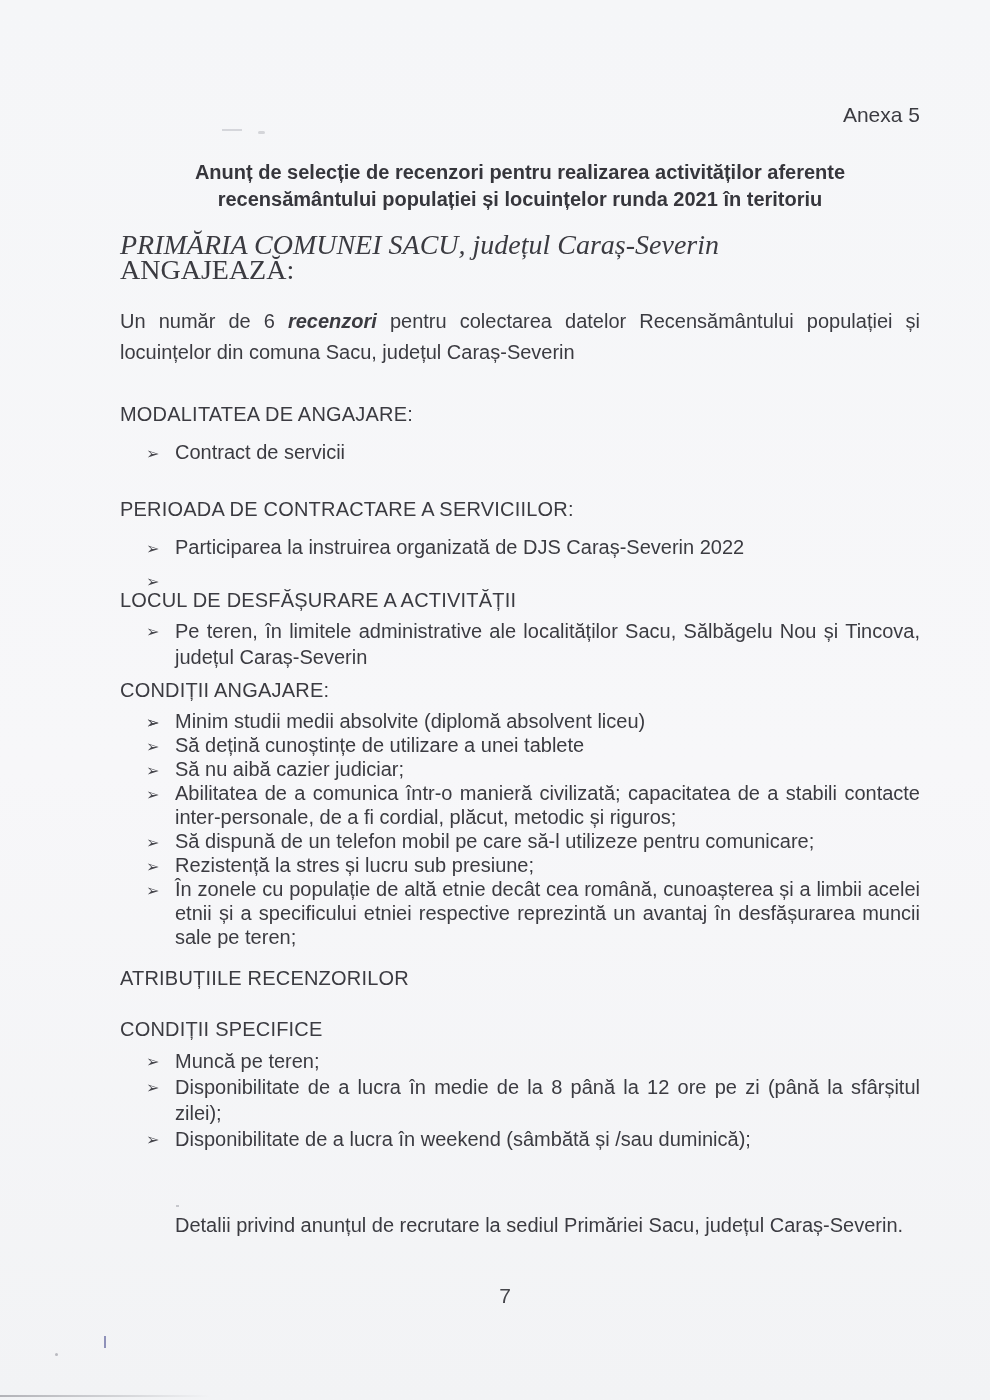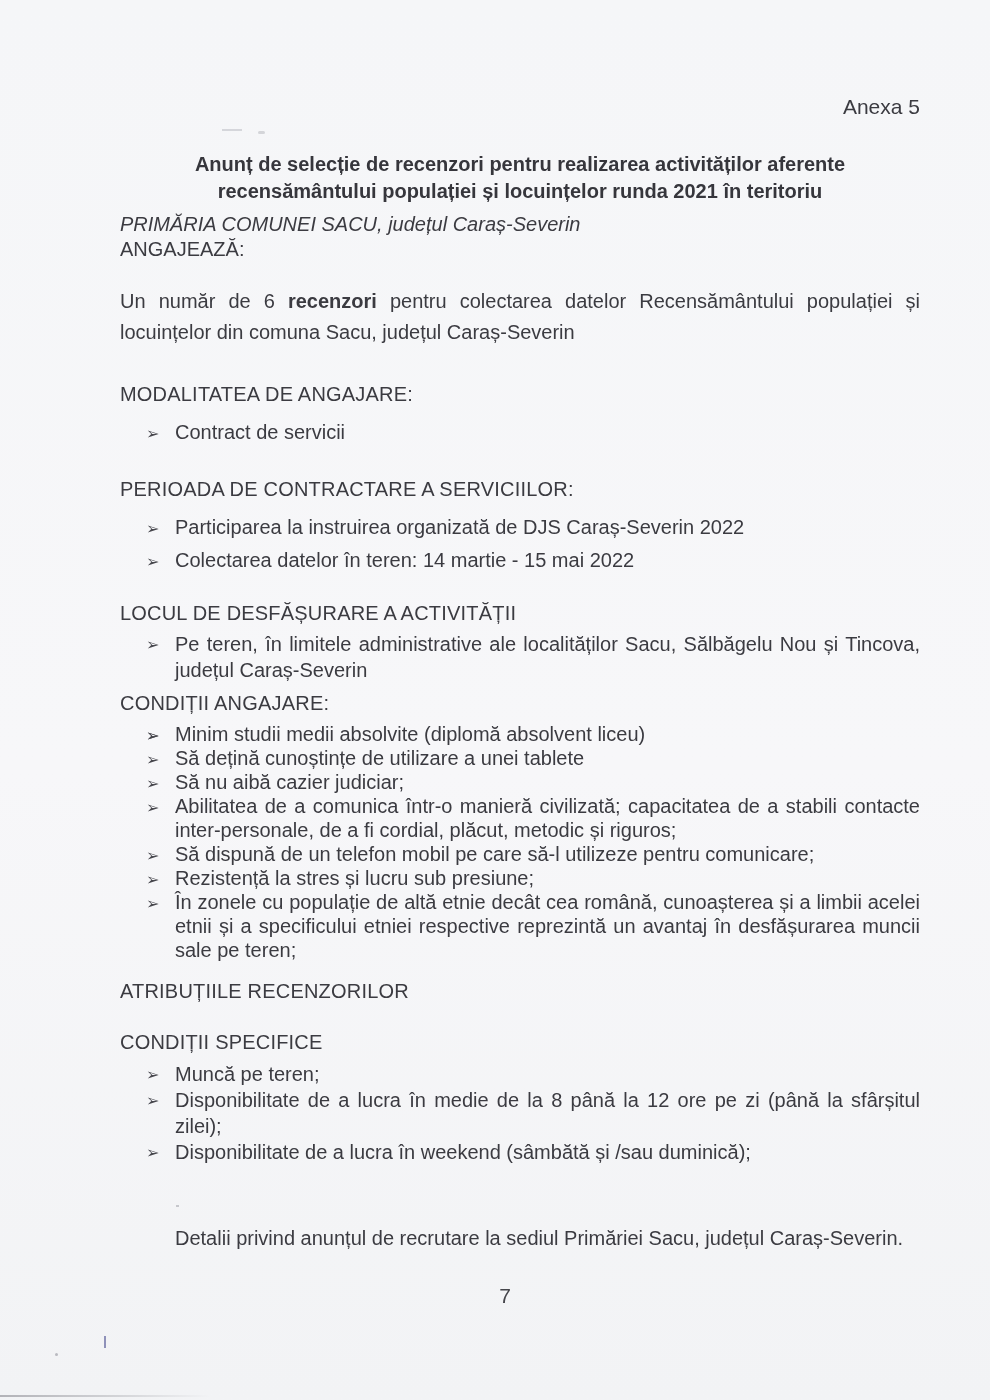--- a/index.html
+++ b/index.html
@@ -9,37 +9,37 @@
     position:relative;
     width:990px; height:1400px;
     margin:0 auto;
     background:linear-gradient(180deg,#f5f6f8 0%, #f7f7f9 55%, #f2f3f5 100%);
     font-family:"Liberation Sans","DejaVu Sans",sans-serif;
     color:#3b3b41;
     overflow:hidden;
   }
 
   .content {
-    position:absolute; top:4px; left:120px; width:800px;
+    position:absolute; top:12px; left:120px; width:800px;
     font-size:20px; line-height:25px;
   }
 
   .annex { padding-top:90px; text-align:right; font-size:21px; }
 
   .doc-title {
     margin-top:32px; text-align:center;
     font-weight:bold; font-size:20px; line-height:27px;
     color:#36363c;
   }
 
-  .employer { margin-top:7px; font-size:20px; line-height:25px; }
+  .employer { margin-top:19px; font-size:28px; line-height:25px;font-family:Liberation Serif, serif; }
   .employer .name { font-style:italic; }
 
   .intro { margin-top:24px; text-align:justify; line-height:31px; }
-  .intro .bold { font-weight:bold; }
+  .intro .bold { font-weight:bold;font-style:italic; }
 
   .sections { margin-top:34px; }
 
   .section { margin-top:32px; }
   .section h2 { margin:0; font-size:20px; font-weight:400; line-height:25px; letter-spacing:0.2px; }
   .items { margin-top:13px; }
 
   .item {
     position:relative; padding-left:55px;
     text-align:justify; line-height:25px; margin-bottom:8px;
@@ -109,21 +109,21 @@
         <section class="section section-1">
           <h2>MODALITATEA DE ANGAJARE:</h2>
           <div class="items">
             <div class="item"><span class="bullet">➢</span><span>Contract de servicii</span></div>
           </div>
         </section>
         <section class="section section-2">
           <h2>PERIOADA DE CONTRACTARE A SERVICIILOR:</h2>
           <div class="items">
             <div class="item"><span class="bullet">➢</span><span>Participarea la instruirea organizată de DJS Caraș-Severin 2022</span></div>
-            <div class="item"><span class="bullet">➢</span><span>Colectarea datelor în teren: 14 martie - 15 mai 2022</span></div>
+            <div class="item"><span class="bullet">➢</span></div>
           </div>
         </section>
         <section class="section section-3">
           <h2>LOCUL DE DESFĂȘURARE A ACTIVITĂȚII</h2>
           <div class="items">
             <div class="item"><span class="bullet">➢</span><span>Pe teren, în limitele administrative ale localităților Sacu, Sălbăgelu Nou și Tincova, județul Caraș-Severin</span></div>
           </div>
         </section>
         <section class="section section-4">
           <h2>CONDIȚII ANGAJARE:</h2>

